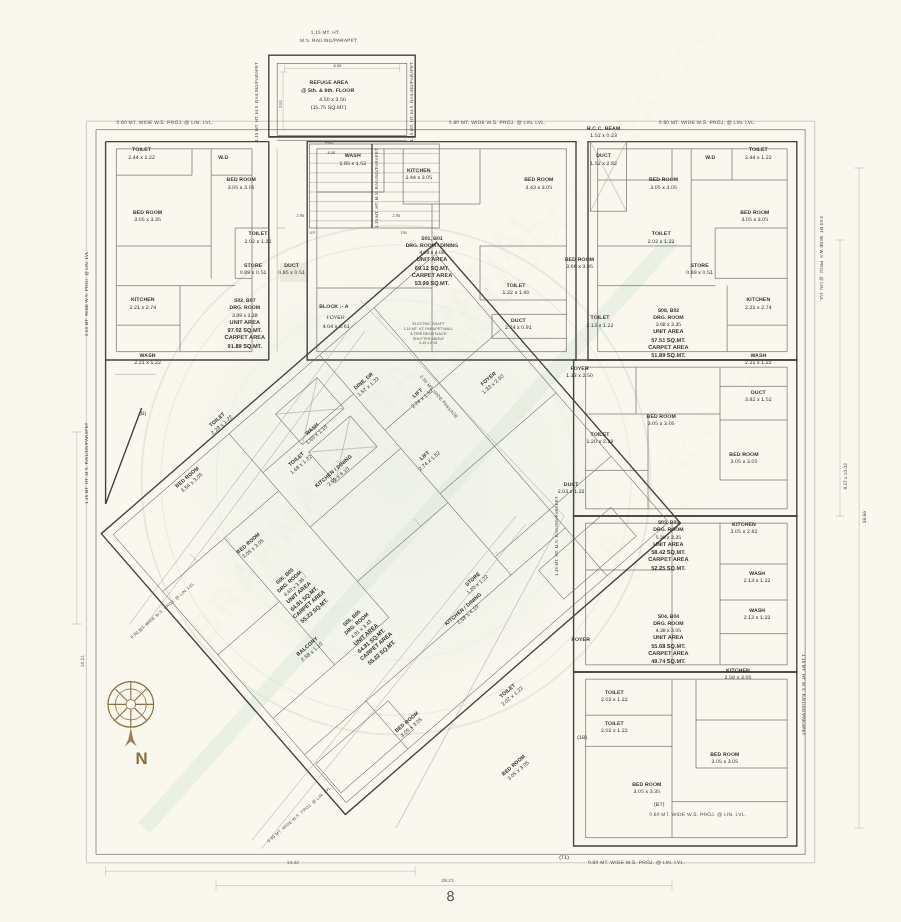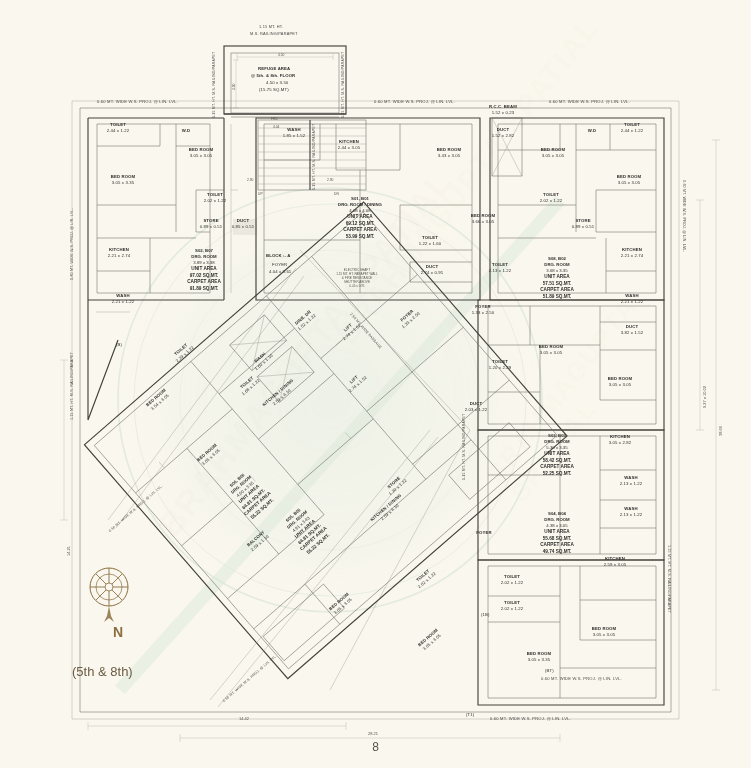--- a/index.html
+++ b/index.html
@@ -379,21 +379,20 @@
     <div class="lbl room " style="left: 409px; top: 318px; transform: translate(-50%, -50%) rotate(-41deg);"><b>FOYER</b><span style="font-weight: 400;">1.33 x 2.50</span></div>
   </div>
 
 <div class="lbl dim" style="left:239px;top:716px;font-size:4px;">14.42</div>
 <div class="lbl dim" style="left:368px;top:731px;font-size:4px;">28.21</div>
 <div class="lbl dim rot90" style="left:702px;top:408px;font-size:4px;">9.27 x 10.02</div>
 <div class="lbl dim rot90" style="left:718px;top:436px;font-size:4px;">38.66</div>
 <div class="lbl dim rot90" style="left:66px;top:556px;font-size:4px;">14.21</div>
 
 <div id="title">
-  <div class="t2">(5th &amp; 8th)</div>
 </div>
 
 <div id="compass">
   <svg viewBox="0 0 46 78" width="46" height="78">
     <circle cx="21" cy="21" r="19" fill="none" stroke="#8a6e3f" stroke-width="1"></circle>
     <circle cx="21" cy="21" r="13" fill="none" stroke="#8a6e3f" stroke-width=".7"></circle>
     <circle cx="21" cy="21" r="4" fill="none" stroke="#8a6e3f" stroke-width=".8"></circle>
     <g stroke="#8a6e3f" stroke-width=".9">
       <path d="M21 2 V8 M21 34 V40 M2 21 H8 M34 21 H40"></path>
       <path d="M8 8 L12 12 M34 8 L30 12 M8 34 L12 30 M34 34 L30 30"></path>

